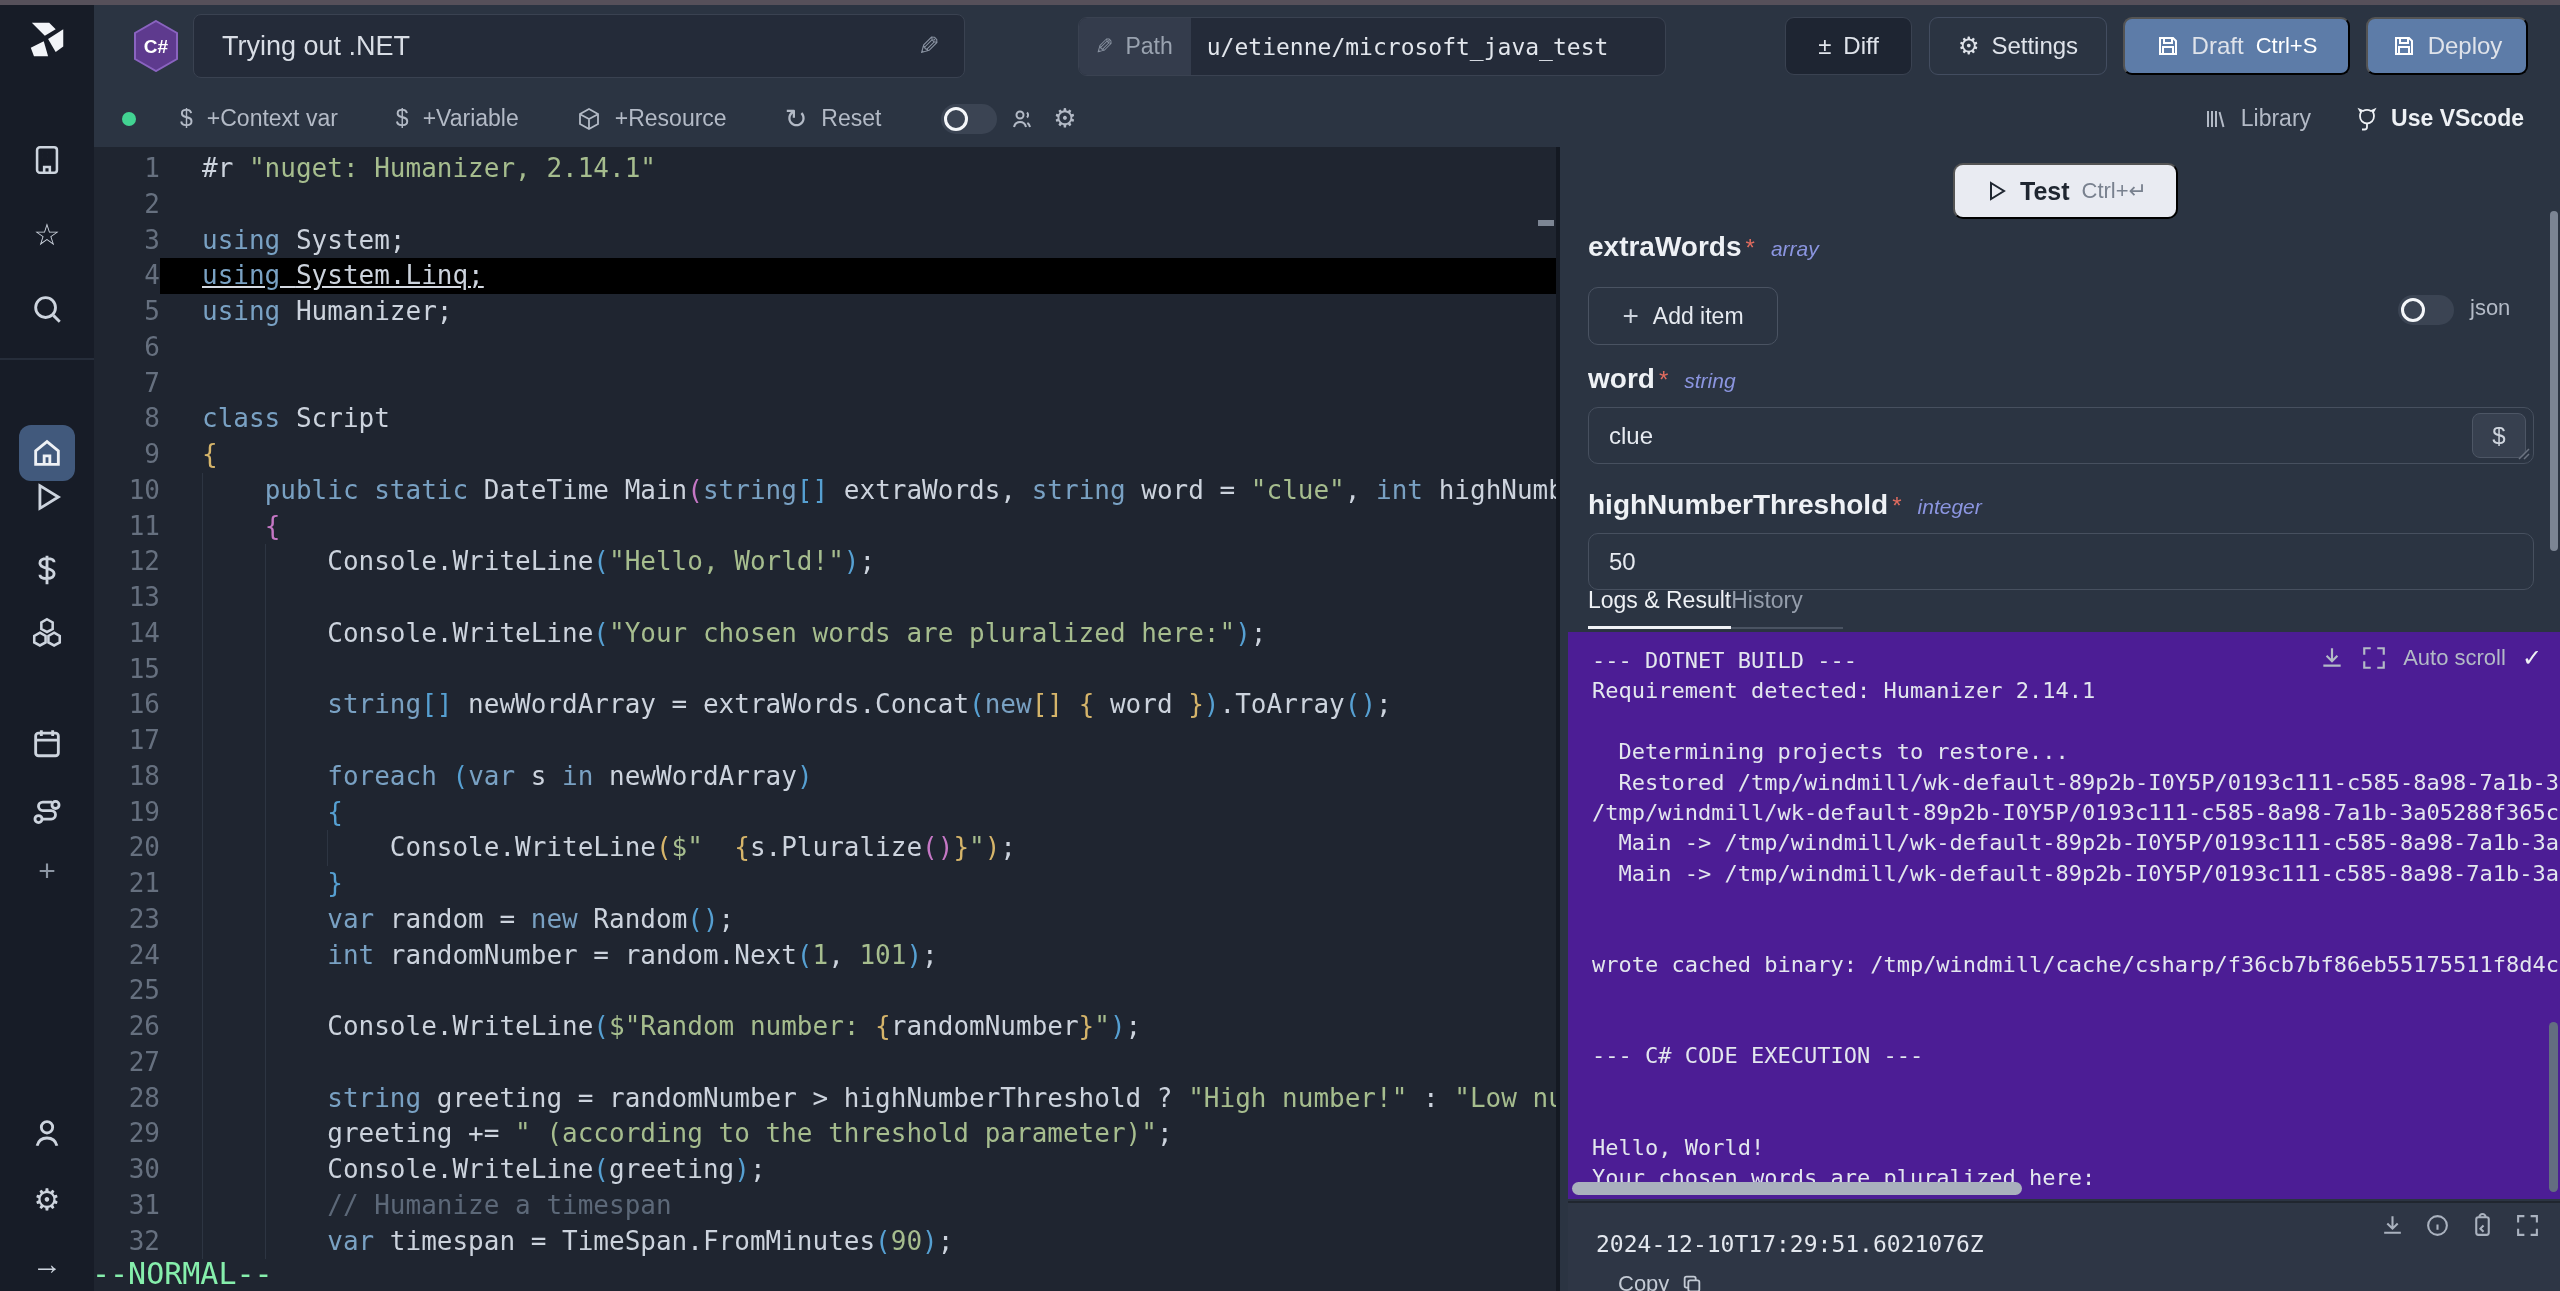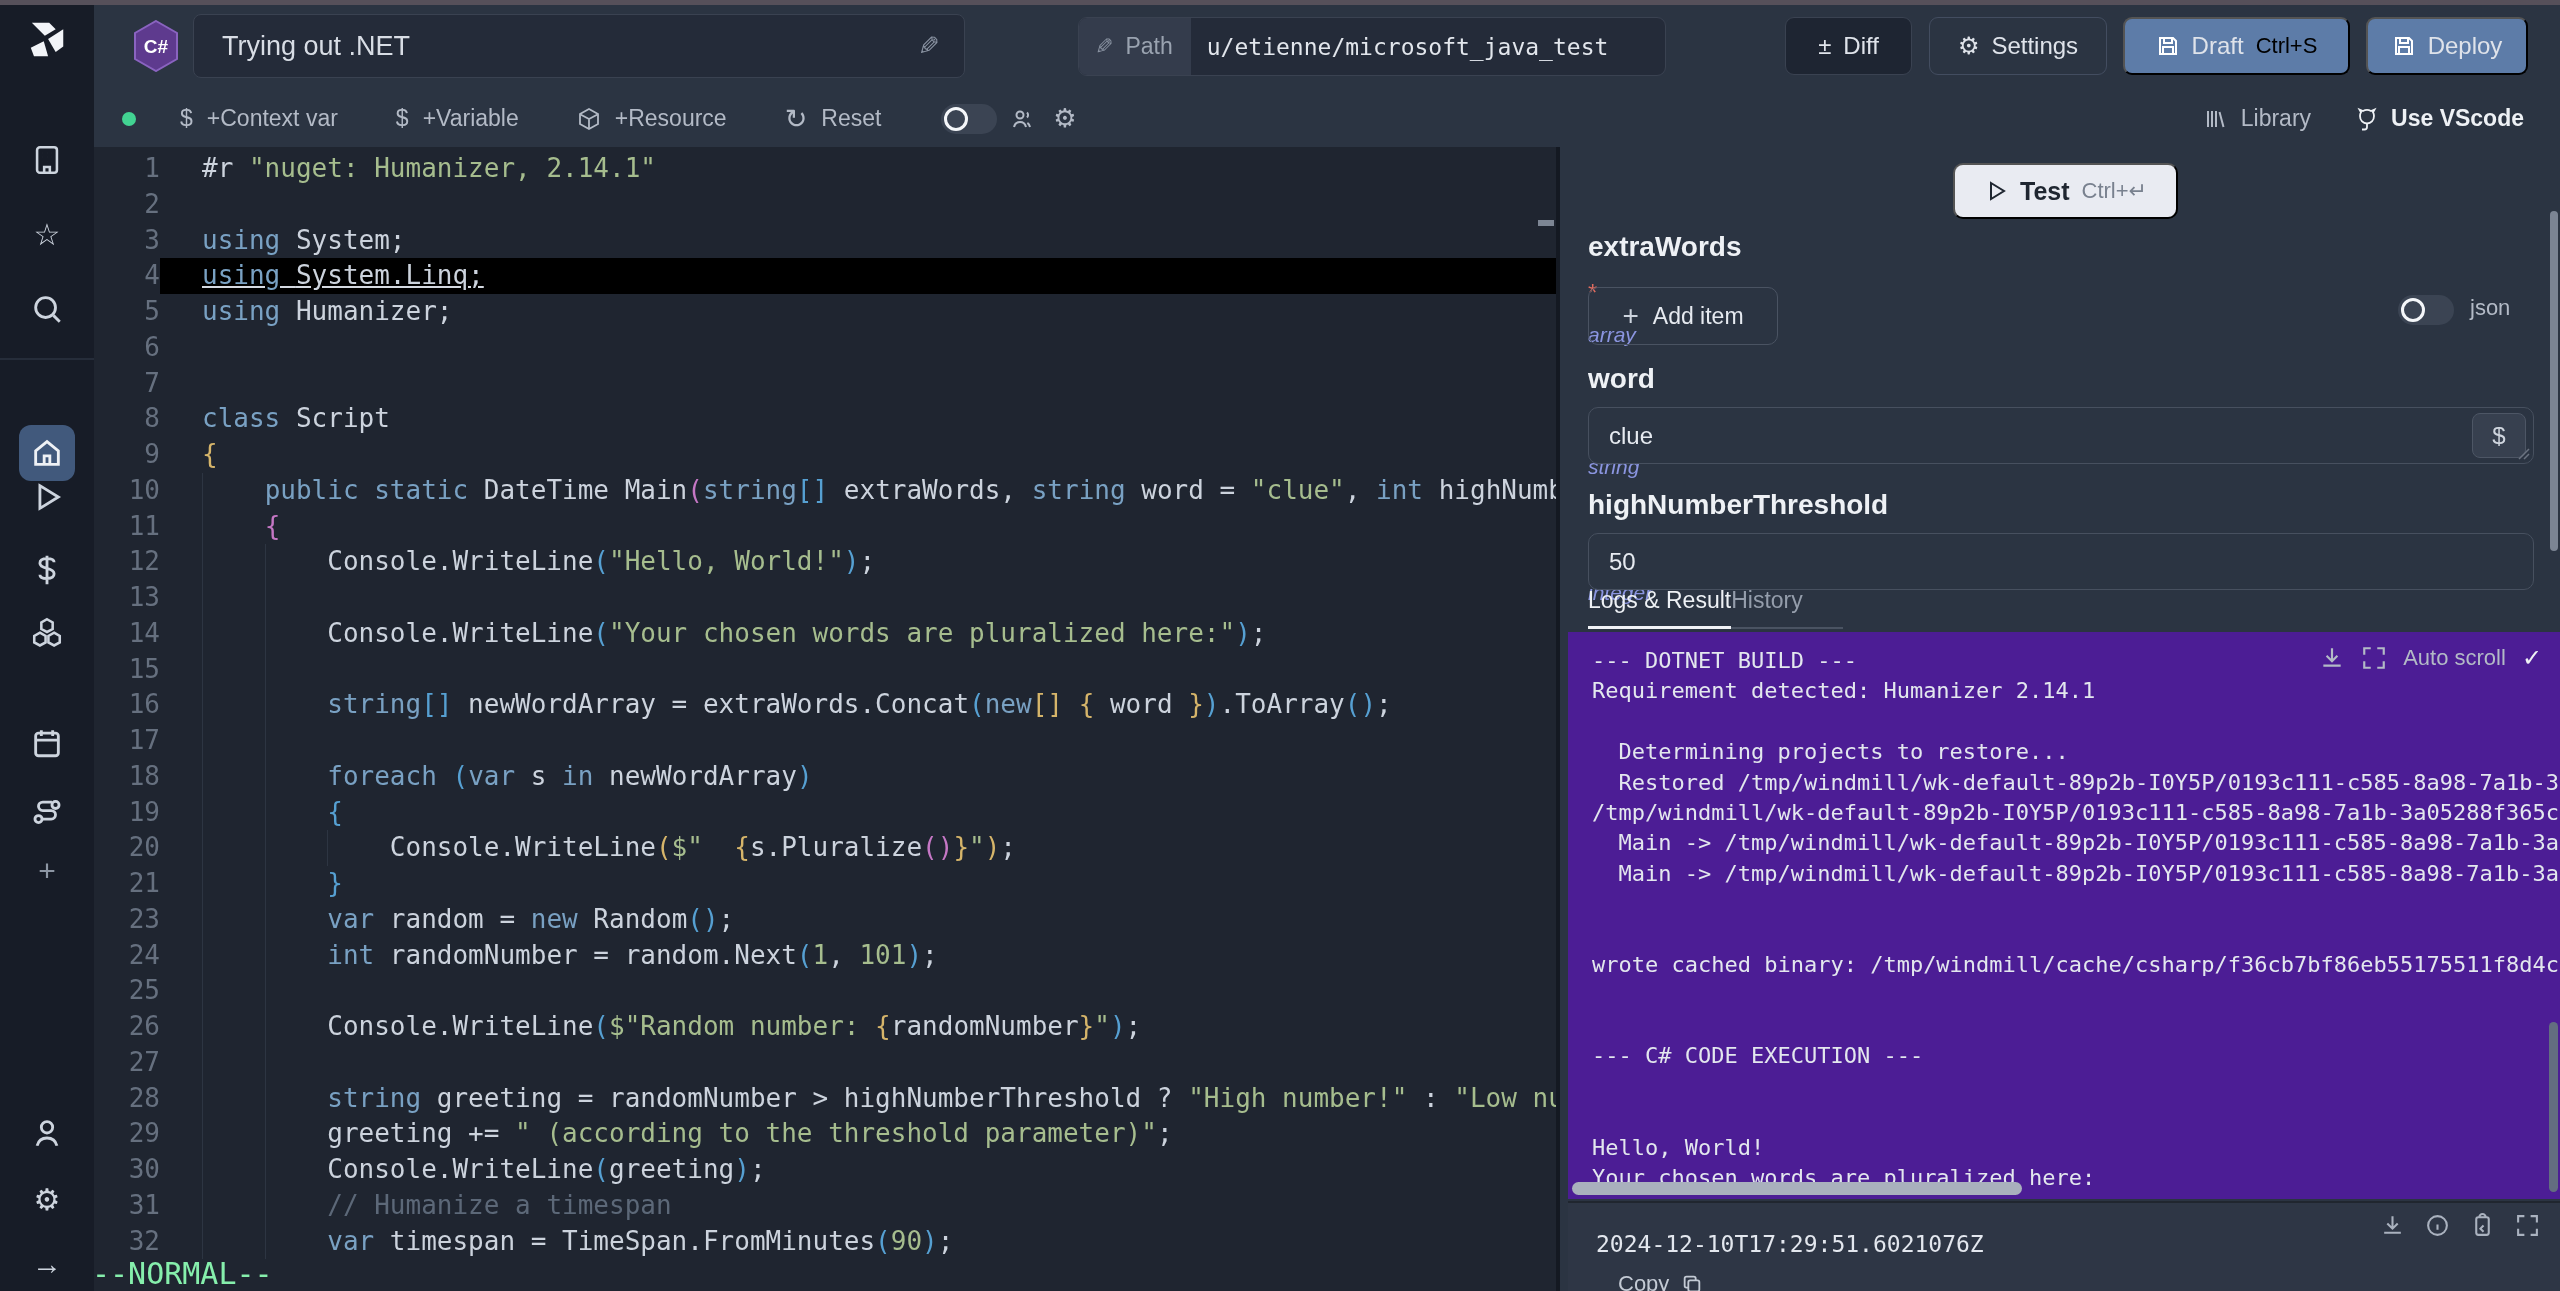--- a/index.html
+++ b/index.html
@@ -23,21 +23,21 @@
   .pencil{color:#8a93a2;font-size:26px;margin-right:24px;transform:scaleX(-1);}
   .path-field{position:absolute;left:984px;top:12px;width:586px;height:57px;border:1px solid #3a4251;border-radius:9px;background:#242b39;display:flex;align-items:stretch;overflow:hidden;}
   .path-chip{display:flex;align-items:center;gap:12px;background:#343c4c;padding:0 18px 0 16px;color:#9aa3b0;font-size:23px;}
   .path-chip .pencil{margin:0;font-size:22px;}
   .path-value{display:flex;align-items:center;padding-left:16px;font-size:23px;color:#e2e6ec;}
   .hbtn{position:absolute;top:12px;height:58px;border-radius:9px;display:flex;align-items:center;justify-content:center;gap:12px;font-size:24px;color:#dfe3ea;box-sizing:border-box;}
   .btn-diff{left:1691px;width:127px;background:#1e2532;border:1px solid #3a4251;}
   .btn-settings{left:1835px;width:178px;background:transparent;border:1px solid #434d60;}
   .btn-draft{left:2029px;width:227px;background:#5d7ca8;}
   .btn-deploy{left:2272px;width:162px;background:#5d7ca8;}
-  .shortcut{color:#000000;font-size:22px;}
+  .shortcut{color:#ffffff;font-size:22px;}
   .icon-sm{width:24px;height:24px;}
   
   .toolbar{position:absolute;left:94px;top:90px;width:2466px;height:57px;background:#2b3442;border-bottom:2px solid #3a4150;display:flex;align-items:center;color:#b3bac6;font-size:23px;}
   .tgroup{display:flex;align-items:center;gap:14px;margin-left:44px;cursor:default;}
   .dot{width:14px;height:14px;border-radius:50%;background:#42d392;margin-left:28px;}
   .toggle{position:relative;width:56px;height:30px;border-radius:16px;background:#3b4453;display:inline-block;}
   .toggle .knob{position:absolute;left:3px;top:3px;width:24px;height:24px;border-radius:50%;border:3px solid #f5f7fa;box-sizing:border-box;background:transparent;}
   .t-right{margin-left:auto;display:flex;align-items:center;gap:44px;margin-right:36px;}
   .vscode{color:#eef1f5;font-weight:bold;display:flex;gap:12px;align-items:center;}
   
@@ -52,21 +52,21 @@
   .tk-k{color:#79a1c3;} .tk-w{color:#ccd3dd;} .tk-s{color:#a6bd8e;} .tk-n{color:#a6bd8e;}
   .tk-c{color:#5c6878;} .tk-y{color:#d6b56a;} .tk-p{color:#c577c5;} .tk-b{color:#56a0d2;}
   .ruler-dash{position:absolute;left:1444px;top:73px;width:16px;height:6px;background:#7d8694;}
   .vim{position:absolute;left:92px;top:1256px;font-family:"DejaVu Sans Mono",monospace;font-size:30px;color:#86efac;z-index:5;}
   .divider-v{position:absolute;left:1556px;top:147px;width:4px;height:1144px;background:#141922;}
   
   .panel{position:absolute;left:1560px;top:147px;width:1000px;height:1144px;background:#2b3442;}
   .test-btn{position:absolute;left:393px;top:16px;width:225px;height:56px;background:#e9ebf2;border-radius:10px;display:flex;align-items:center;justify-content:center;gap:12px;color:#1f2631;}
   .test-btn .tlabel{font-size:25px;font-weight:bold;}
   .test-btn .tshort{font-size:22px;color:#79818f;font-weight:normal;}
-  .flabel{position:absolute;left:28px;display:flex;align-items:baseline;gap:16px;flex-direction:column;}
+  .flabel{position:absolute;left:28px;display:flex;align-items:baseline;gap:16px;}
   .fname{font-size:28px;font-weight:bold;color:#eef1f5;}
   .req{color:#e06c5f;font-size:24px;margin-left:-12px;}
   .ftype{font-size:21px;font-style:italic;color:#8b95e0;}
   .add-item{position:absolute;left:28px;top:140px;width:190px;height:58px;border:1px solid #4a5362;border-radius:10px;background:transparent;display:flex;align-items:center;justify-content:center;gap:14px;color:#e6eaf0;font-size:23px;}
   .add-item .plus{font-size:28px;color:#cdd4de;}
   .json-group{position:absolute;left:838px;top:148px;display:flex;align-items:flex-start;gap:16px;color:#b3bac6;font-size:22px;}
   .tinput{position:absolute;left:28px;width:946px;height:57px;border:1px solid #47505f;border-radius:10px;background:#2b3442;box-sizing:border-box;display:flex;align-items:center;color:#e6eaf0;font-size:24px;}
   .tinput .val{margin-left:20px;flex:1;}
   .dollar-btn{width:52px;height:43px;margin-right:7px;background:#37404f;border:1px solid #4d5665;border-radius:8px;display:flex;align-items:center;justify-content:center;color:#cfd5de;font-size:24px;}
   .resize{position:absolute;right:3px;bottom:3px;width:12px;height:12px;color:#6b7380;}

